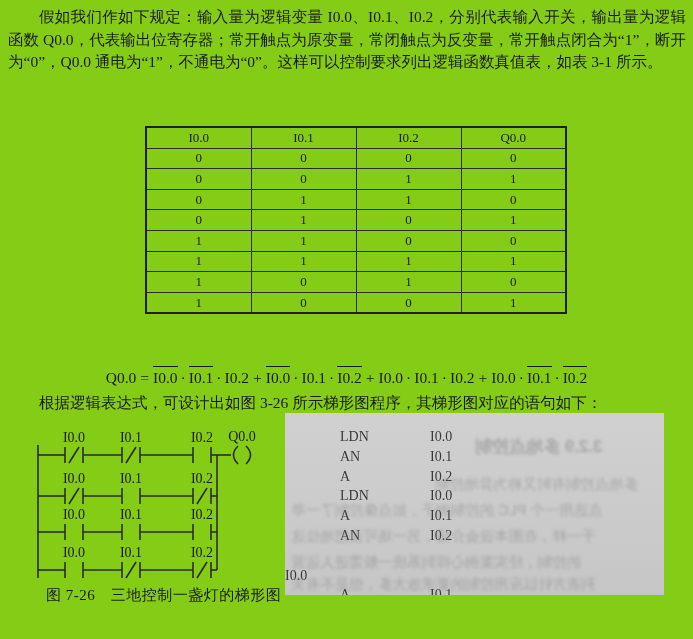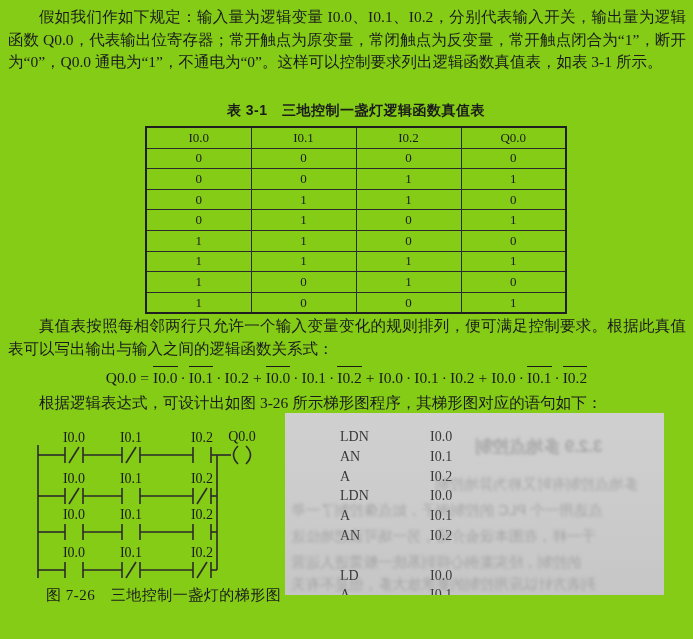--- a/index.html
+++ b/index.html
@@ -66,21 +66,20 @@
   .bleed.h{font-weight:bold;font-size:17px;}
   .bleed.l{font-size:14.5px;}
 </style>
 </head>
 <body>
 
 <div class="page">
 
   <div id="para1" class="para">假如我们作如下规定：输入量为逻辑变量 I0.0、I0.1、I0.2，分别代表输入开关，输出量为逻辑函数 Q0.0，代表输出位寄存器；常开触点为原变量，常闭触点为反变量，常开触点闭合为“1”，断开为“0”，Q0.0 通电为“1”，不通电为“0”。这样可以控制要求列出逻辑函数真值表，如表 3-1 所示。</div>
 
-  <div class="table-title">表 3-1　三地控制一盏灯逻辑函数真值表</div>
 
   <table class="truth">
     <thead>
         <tr>
           <th>I0.0</th>
           <th>I0.1</th>
           <th>I0.2</th>
           <th>Q0.0</th>
         </tr>
       </thead>
@@ -129,21 +128,20 @@
         </tr>
         <tr>
           <td>1</td>
           <td>0</td>
           <td>0</td>
           <td>1</td>
         </tr>
       </tbody>
   </table>
 
-  <div id="para2" class="para">真值表按照每相邻两行只允许一个输入变量变化的规则排列，便可满足控制要求。根据此真值表可以写出输出与输入之间的逻辑函数关系式：</div>
 
   <div class="formula"><span>Q0.0</span><span class="op">=</span><span class="ov">I0.0</span><span class="dotsep">·</span><span class="ov">I0.1</span><span class="dotsep">·</span><span>I0.2</span><span class="op">+</span><span class="ov">I0.0</span><span class="dotsep">·</span><span>I0.1</span><span class="dotsep">·</span><span class="ov">I0.2</span><span class="op">+</span><span>I0.0</span><span class="dotsep">·</span><span>I0.1</span><span class="dotsep">·</span><span>I0.2</span><span class="op">+</span><span>I0.0</span><span class="dotsep">·</span><span class="ov">I0.1</span><span class="dotsep">·</span><span class="ov">I0.2</span></div>
 
   <div id="para3" class="para">根据逻辑表达式，可设计出如图 3-26 所示梯形图程序，其梯形图对应的语句如下：</div>
 
   <svg class="ladder-svg" width="250" height="158" viewBox="0 0 250 158" xmlns="http://www.w3.org/2000/svg">
       <line x1="8" y1="17" x2="8" y2="150" stroke="#2b2b2b" stroke-width="1.6"></line>
       <line x1="187" y1="27" x2="187" y2="142" stroke="#2b2b2b" stroke-width="1.6"></line>
       <line x1="8" y1="27" x2="35" y2="27" stroke="#2b2b2b" stroke-width="1.6"></line>
       <line x1="53" y1="27" x2="92" y2="27" stroke="#2b2b2b" stroke-width="1.6"></line>
@@ -234,21 +232,20 @@
         <span class="operand">I0.1</span>
       </div>
       <div class="code-line">
         <span class="op">AN</span>
         <span class="operand">I0.2</span>
       </div>
       <div class="code-line">
         <span class="operand"></span>
       </div>
       <div class="code-line">
-        <span class="op">LD</span>
         <span class="operand">I0.0</span>
       </div>
       <div class="code-line">
         <span class="op">A</span>
         <span class="operand">I0.1</span>
       </div>
       <div class="bleed l" style="left: 150px; top: 62px;">多地点控制有时又称为异地控制</div>
       <div class="bleed l" style="left: 6px; top: 88px;">点选用一个 PLC 的控制例子，如点像控制了一举</div>
       <div class="bleed l" style="left: 6px; top: 114px;">千一样，在图本设会介绍，另一场可设想地位这</div>
       <div class="bleed l" style="left: 6px; top: 140px;">的控制，经实案例心得到系统一般需进人运营</div>

